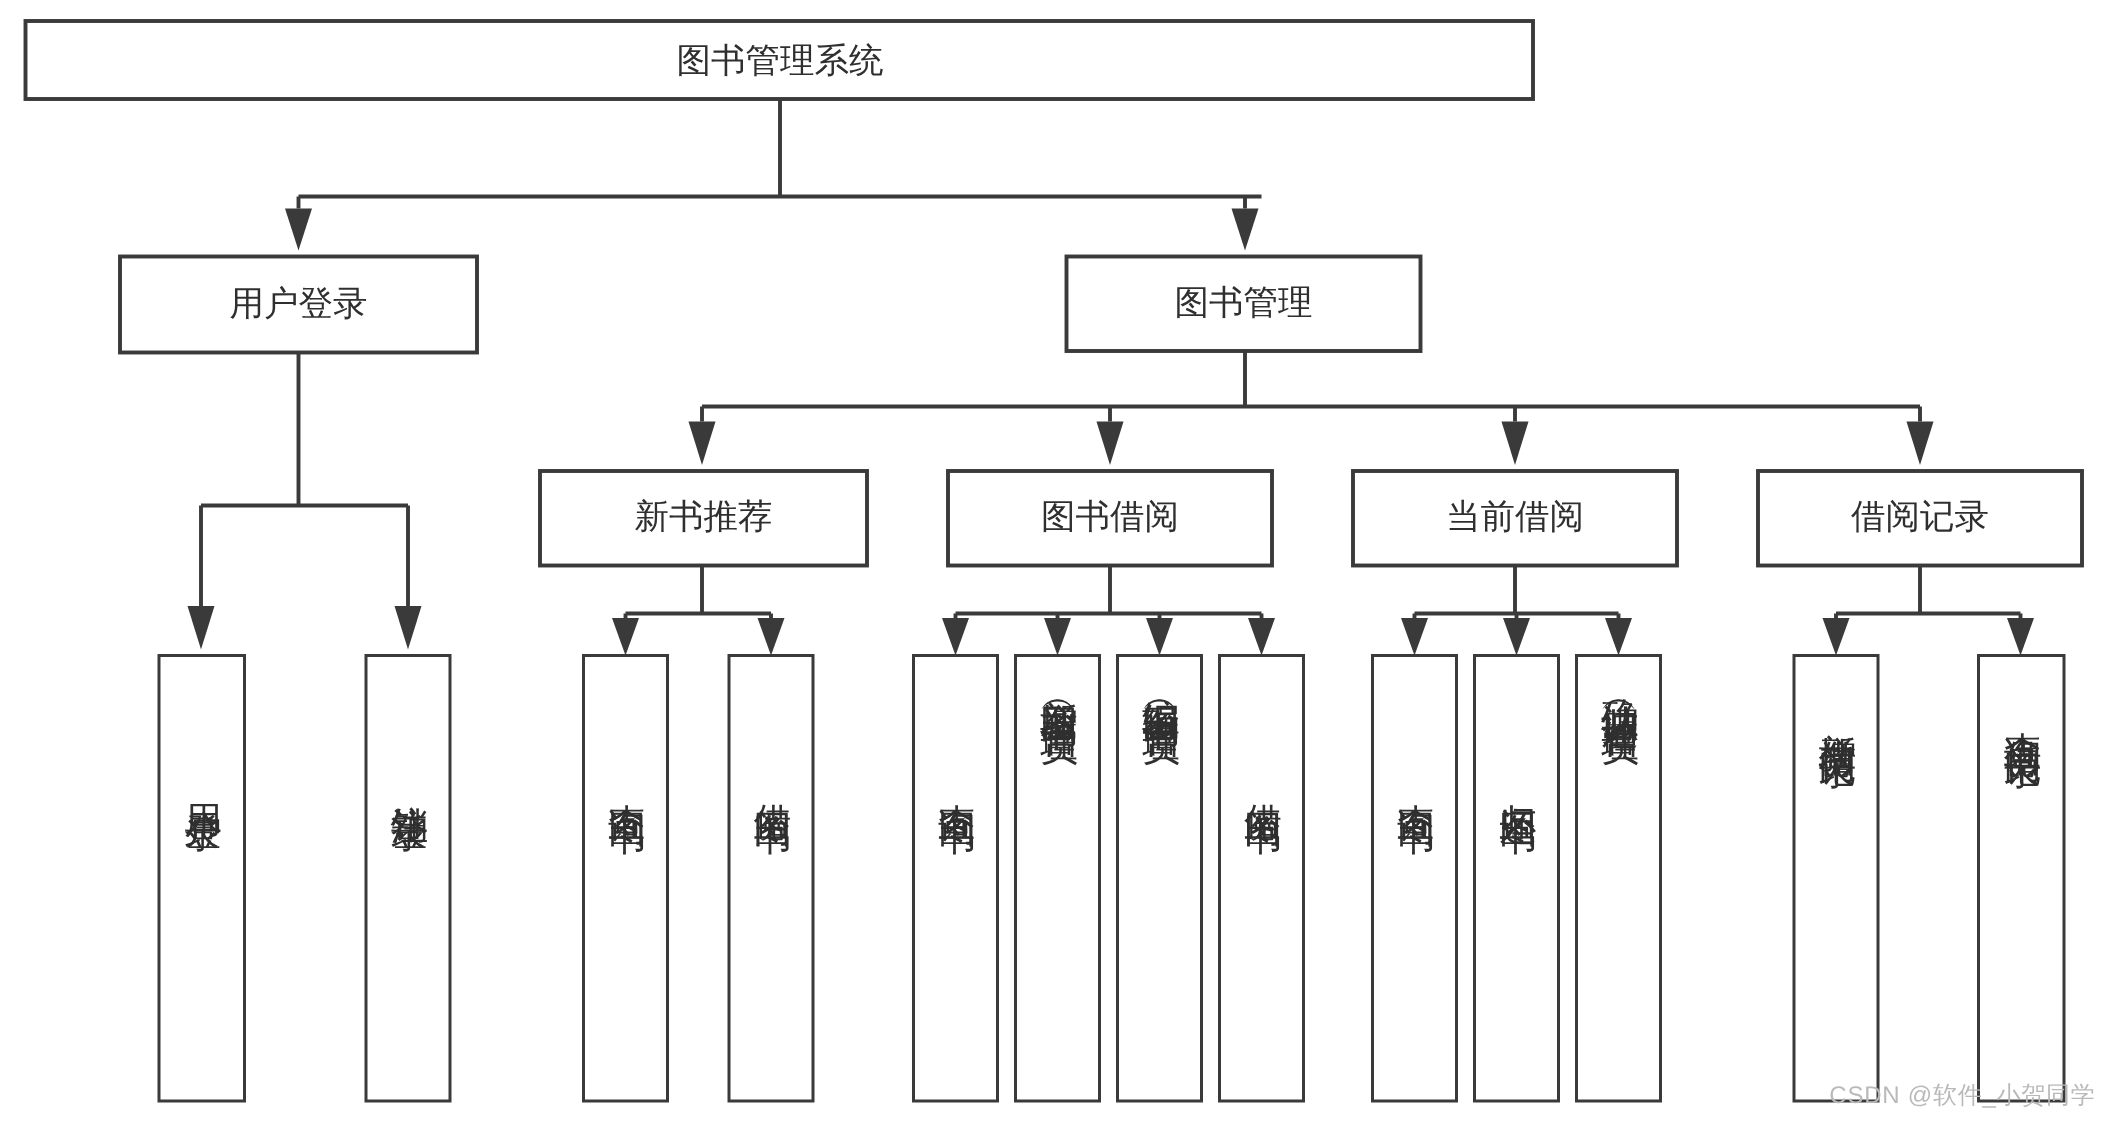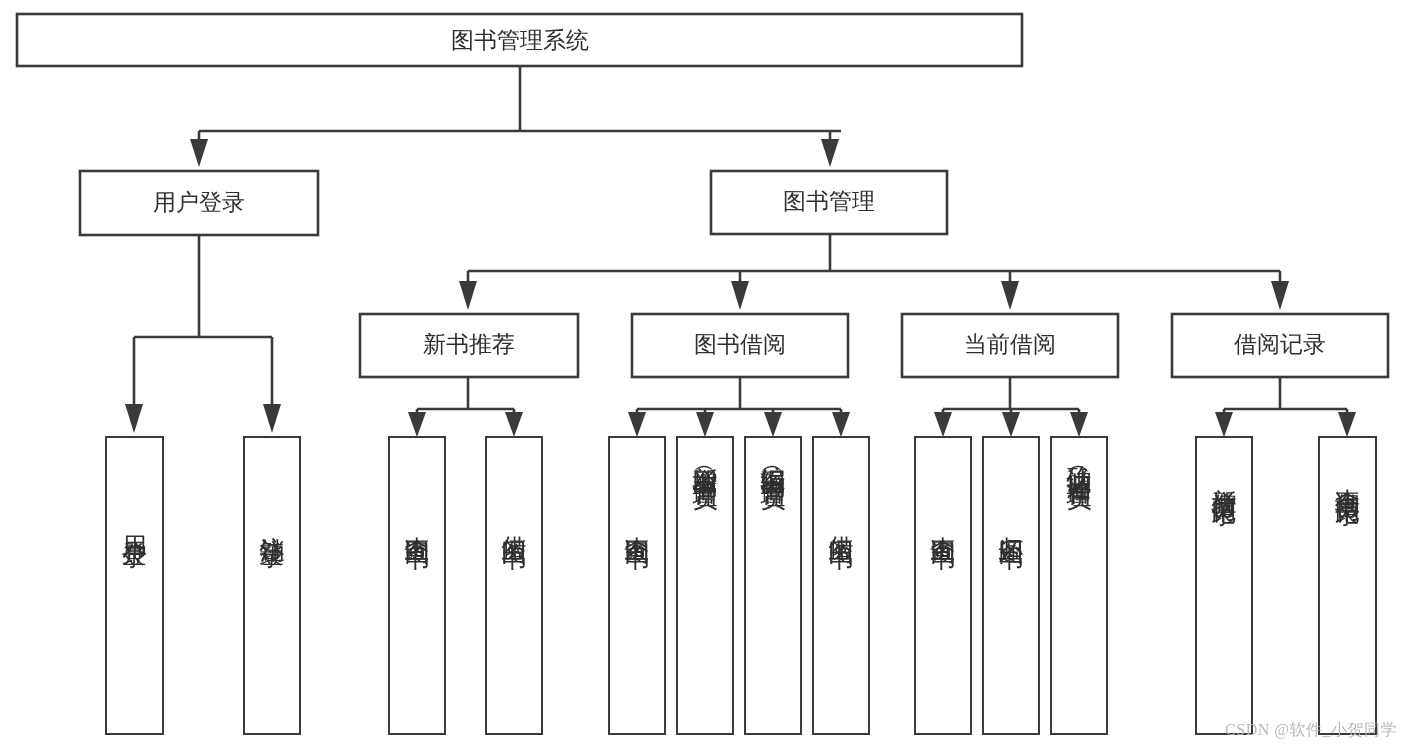--- a/index.html
+++ b/index.html
@@ -47,21 +47,21 @@
     font-size: 23px;
     text-anchor: middle;
     dominant-baseline: middle;
   }
   .watermark {
     position: absolute;
     right: 8px;
     bottom: 6px;
     color: #b9b9b9;
     font-size: 16px;
-    font-family: Liberation Serif, serif;
+    font-family: Liberation Sans, sans-serif;
     letter-spacing: 0.5px;
     white-space: nowrap;
     pointer-events: none;
     text-align: right;
   }
   .vnode {
     position: absolute;
     box-sizing: border-box;
     background: #ffffff;
     border: 2.6px solid #3a3a3a;

